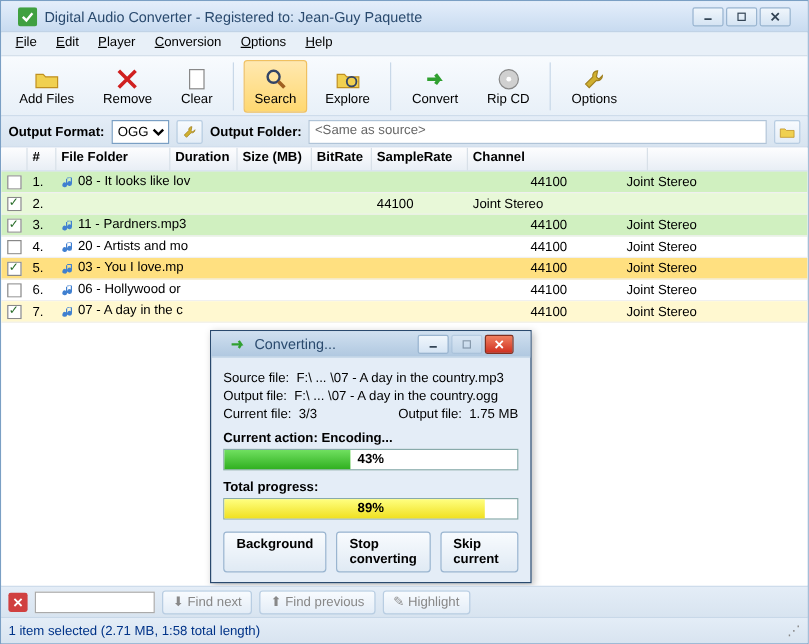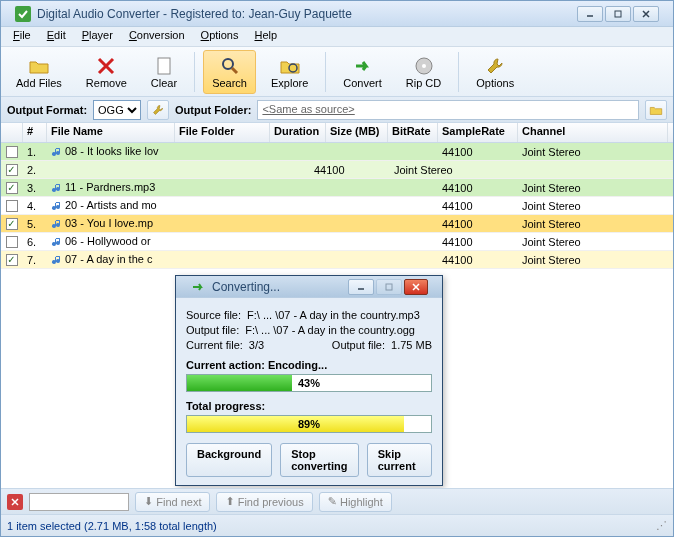--- a/index.html
+++ b/index.html
@@ -20,21 +20,21 @@
 
 .toolbar { height: 50px; background: linear-gradient(#f8fbfe,#e8f0f8); border-bottom: 1px solid #c8d8e8; display: flex; align-items: center; padding: 2px 6px; gap: 6px; }
 .tb-btn { display: flex; flex-direction: column; align-items: center; justify-content: center; padding: 2px 8px; border: 1px solid transparent; border-radius: 3px; cursor: pointer; min-width: 44px; height: 44px; }
 .tb-btn.active { border-color: #f0c060; background: linear-gradient(#ffe8b0,#ffd870); }
 .tb-btn .icon { width: 22px; height: 22px; display:flex; align-items:center; justify-content:center; }
 .tb-sep { width: 1px; height: 40px; background: #c8d8e8; margin: 0 2px; }
 
 .formatbar { height: 26px; background: linear-gradient(#e4edf7,#d8e4f0); border-bottom: 1px solid #c8d8e8; display: flex; align-items: center; padding: 0 6px; gap: 6px; }
 .formatbar label { font-weight: bold; }
 .formatbar select { height: 20px; border: 1px solid #7a9fc4; background: #fff; font-size: 11px; }
-.formatbar .folder-field { flex: 1; height: 20px; border: 1px solid #b0c4d8; background: #fff; padding: 2px 4px; color: #666; text-decoration: underline; }
+.formatbar .folder-field { flex: 1; height: 20px; border: 1px solid #b0c4d8; background: #fff; padding: 2px 4px; color: #666; }
 .icon-btn { width: 22px; height: 20px; border: 1px solid #b8cde2; border-radius: 2px; background: linear-gradient(#f8fbfe,#e4edf7); display: flex; align-items: center; justify-content: center; cursor: pointer; }
 
 .grid { flex: 1; background: #fff; overflow: hidden; position: relative; }
 .grid-header { display: flex; height: 20px; background: linear-gradient(#fdfdfe,#e8eef5); border-bottom: 1px solid #c8d8e8; }
 .gh { border-right: 1px solid #d8e0e8; padding: 2px 4px; font-weight: bold; overflow: hidden; white-space: nowrap; }
 .grid-body { }
 .row { display: flex; height: 18px; align-items: center; border-bottom: 1px solid #f0f0f0; }
 .row.green { background: #d0f0c0; }
 .row.ltgreen { background: #e8f8d8; }
 .row.yellow { background: #ffe080; }
@@ -199,21 +199,20 @@
         <svg width="14" height="14" viewBox="0 0 22 22">
           <path d="M2 7h6l2 2h10v9H2z" fill="#f0d050" stroke="#c09020"></path>
         </svg>
       </div>
   </div>
 
   <div class="grid">
     <div class="grid-header">
       <div class="gh col-chk"></div>
       <div class="gh col-num">#</div>
-      <div class="gh col-name">File Name</div>
       <div class="gh col-folder">File Folder</div>
       <div class="gh col-dur">Duration</div>
       <div class="gh col-size">Size (MB)</div>
       <div class="gh col-br">BitRate</div>
       <div class="gh col-sr">SampleRate</div>
       <div class="gh col-ch">Channel</div>
     </div>
     <div class="grid-body" id="grid-body">
         <div class="row green">
           <div class="cell chk col-chk">

